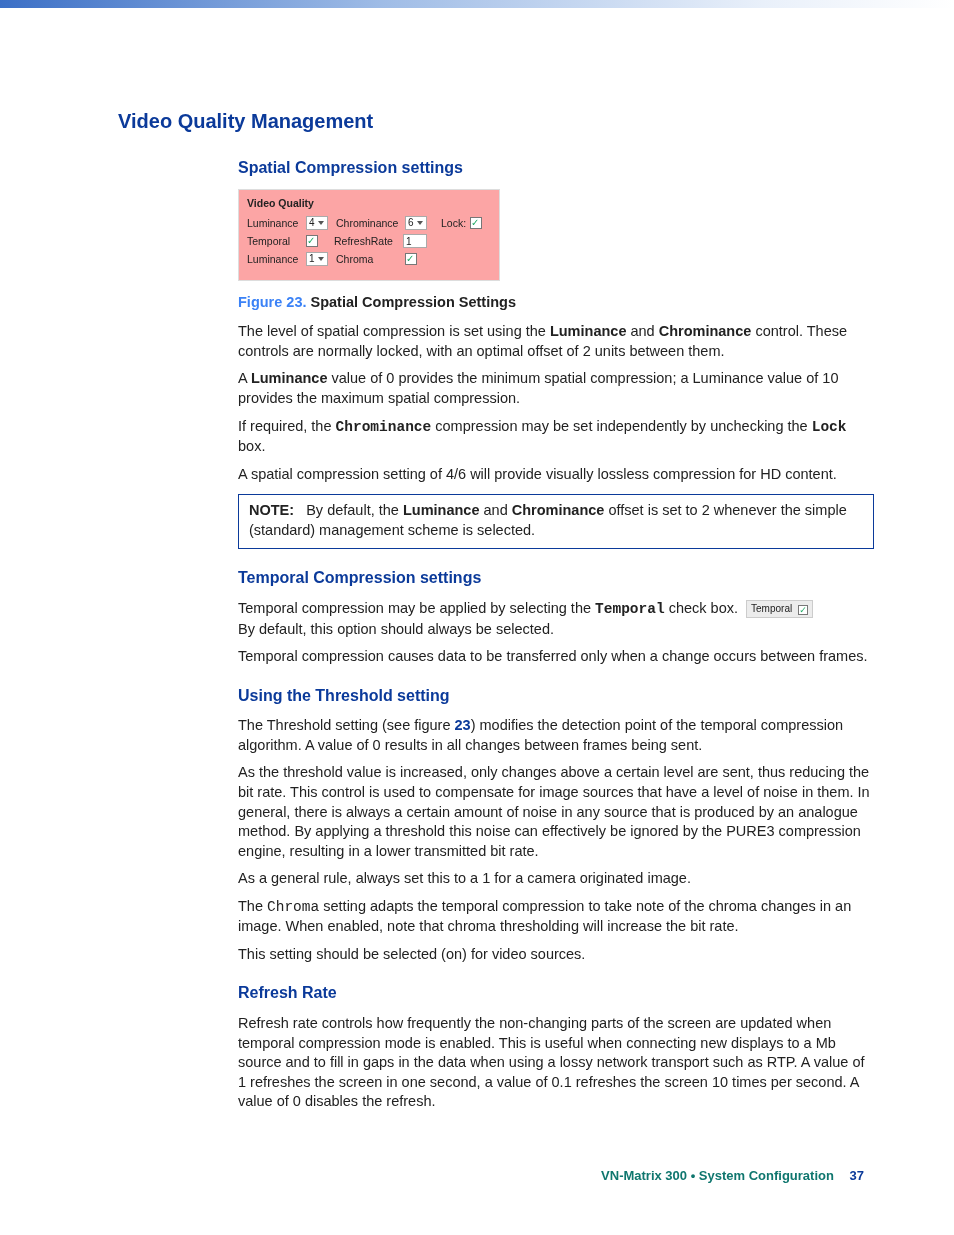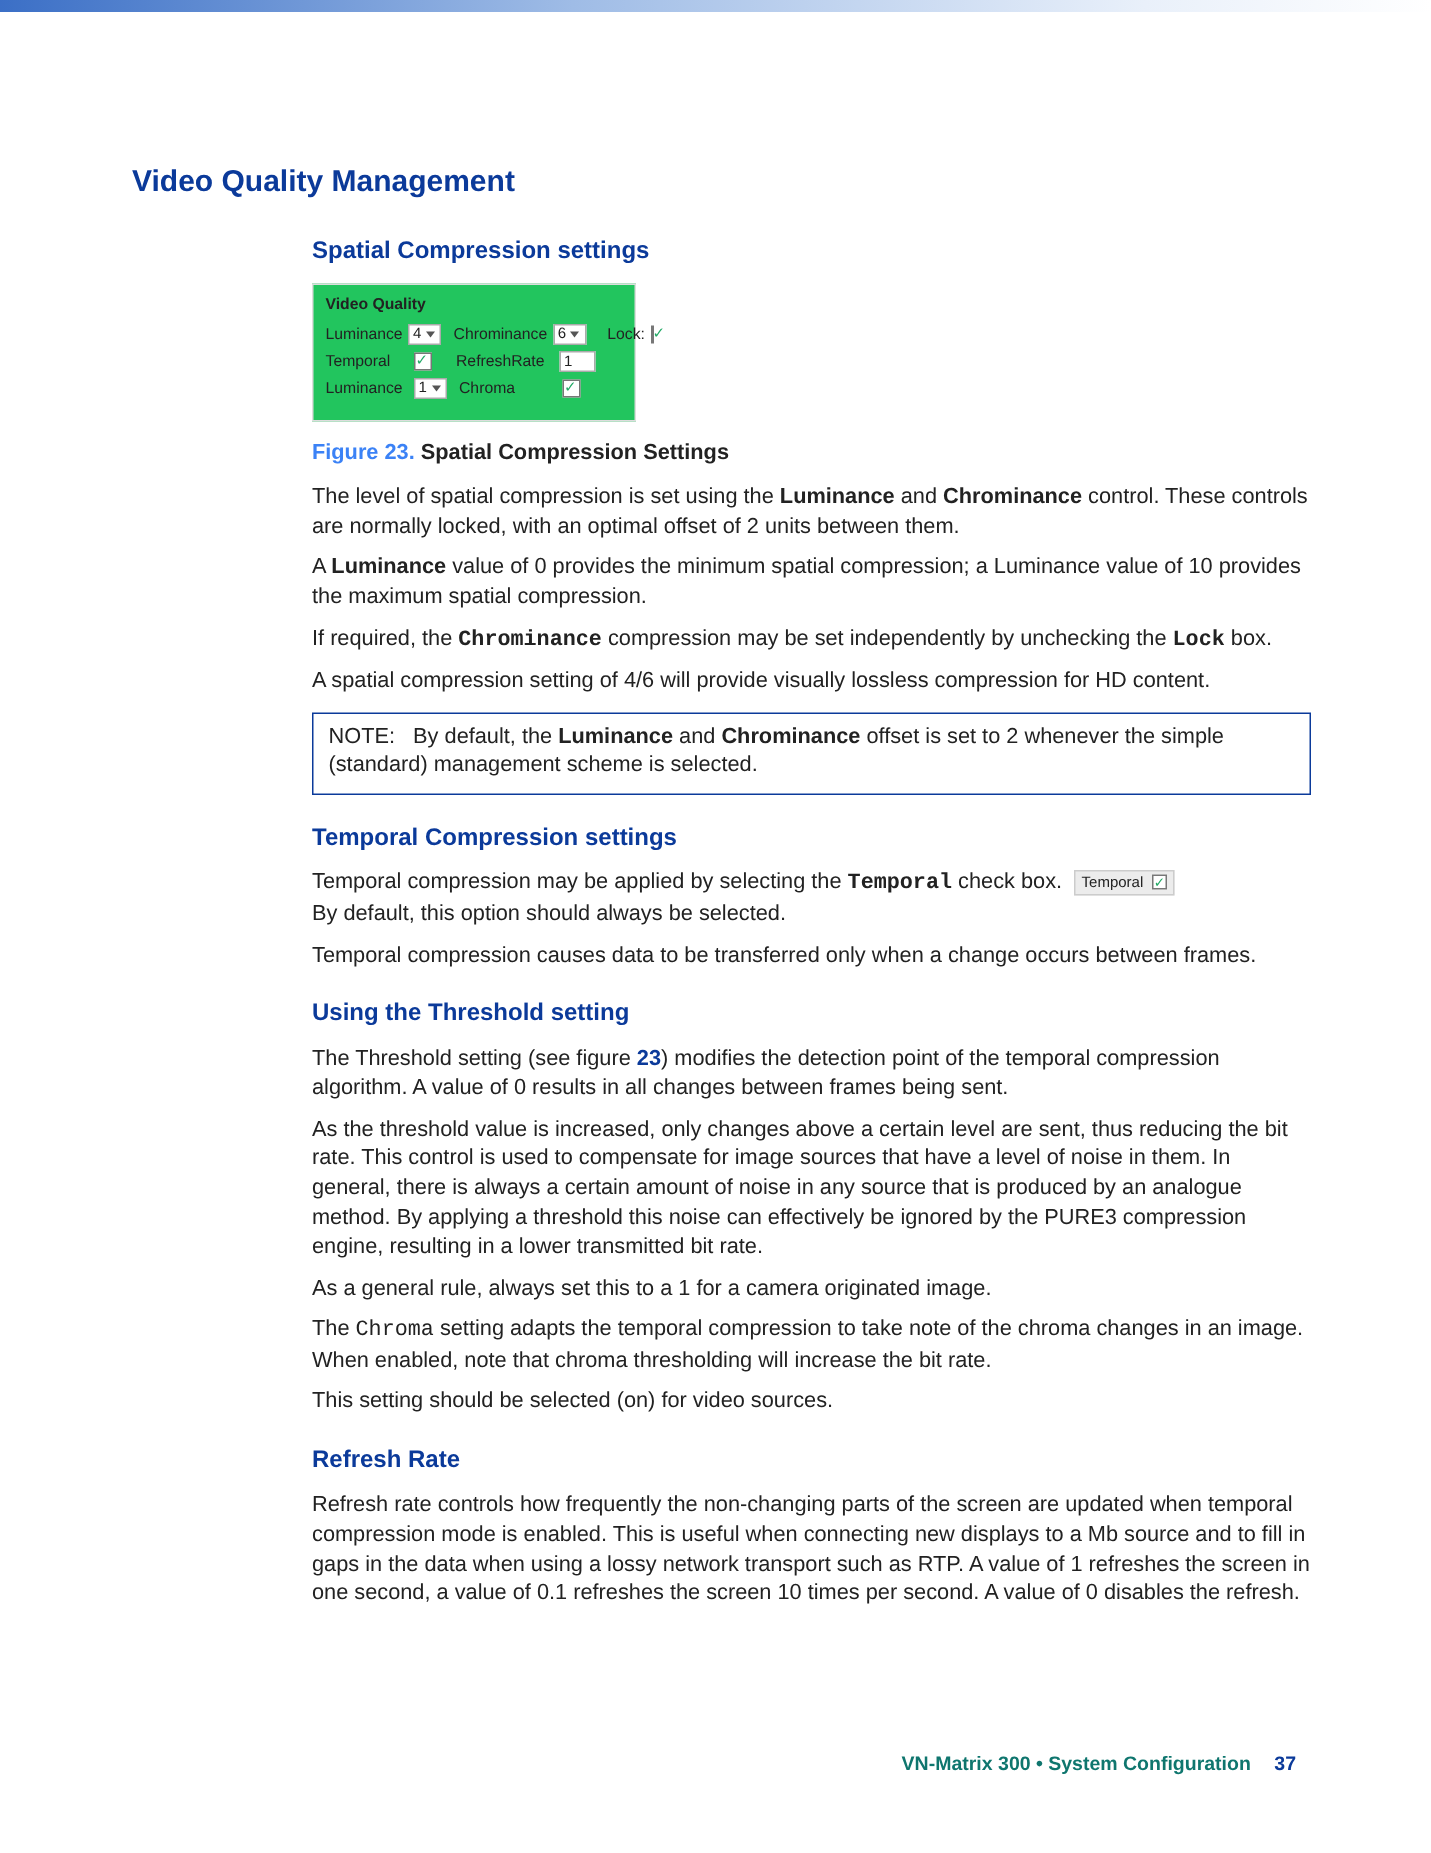--- a/index.html
+++ b/index.html
@@ -11,21 +11,21 @@
     font-size: 14.5px;
     color: #222;
     line-height: 1.35;
     position: relative;
   }
   .topbar {
     height: 8px;
     background: linear-gradient(90deg, #3b6fc6 0%, #9fbce6 40%, #e9f0fa 80%, #fff 100%);
   }
   .page {
-    padding: 100px 80px 0 88px;
+    padding: 100px 80px 0 118px;
   }
   h1 {
     color: #0b3a9a;
     font-size: 20px;
     font-weight: 700;
     margin-bottom: 22px;
   }
   .content { padding-left: 120px; }
   h2 {
     color: #0b3a9a;
@@ -37,21 +37,21 @@
   .fig-caption { margin: 12px 0 10px 0; }
   .fig-caption .fignum { color: #3b82f6; font-weight: 700; }
   .fig-caption .figtitle { font-weight: 700; }
   b, .bold { font-weight: 700; }
   .mono { font-family: "Courier New", monospace; font-weight: 700; }
   .note-box {
     border: 1px solid #0b3a9a;
     padding: 6px 10px 8px 10px;
     margin: 10px 0 18px 0;
   }
-  .note-box .note-label { font-weight: 400; }
+  .note-box .note-label { font-weight: 700; }
   .note-box .note-body { display: inline; }
   .figlink { color: #0b3a9a; font-weight: 700; }
   .inline-chip {
     display: inline-block;
     background: #ececec;
     border: 1px solid #ccc;
     font-size: 10px;
     padding: 1px 4px;
     vertical-align: middle;
     margin-left: 4px;
@@ -67,22 +67,22 @@
   }
   .inline-chip .cb.checked::after {
     content: "✓";
     position: absolute;
     font-size: 9px;
     left: 0; top: -2px;
     color: #2a6;
   }
   
   .vq-panel {
-    width: 216px;
-    background: #22c55e;
+    width: 262px;
+    background: #fca5a5;
     border: 1px solid #ddd;
     font-size: 10.5px;
     padding: 6px 8px 12px 8px;
     font-family: Arial, sans-serif;
     color: #222;
     margin-bottom: 6px;
   }
   .vq-panel .title { font-weight: 700; margin-bottom: 4px; }
   .vq-row { display: flex; align-items: center; gap: 4px; height: 18px; }
   .vq-row .lbl { width: 55px; }

